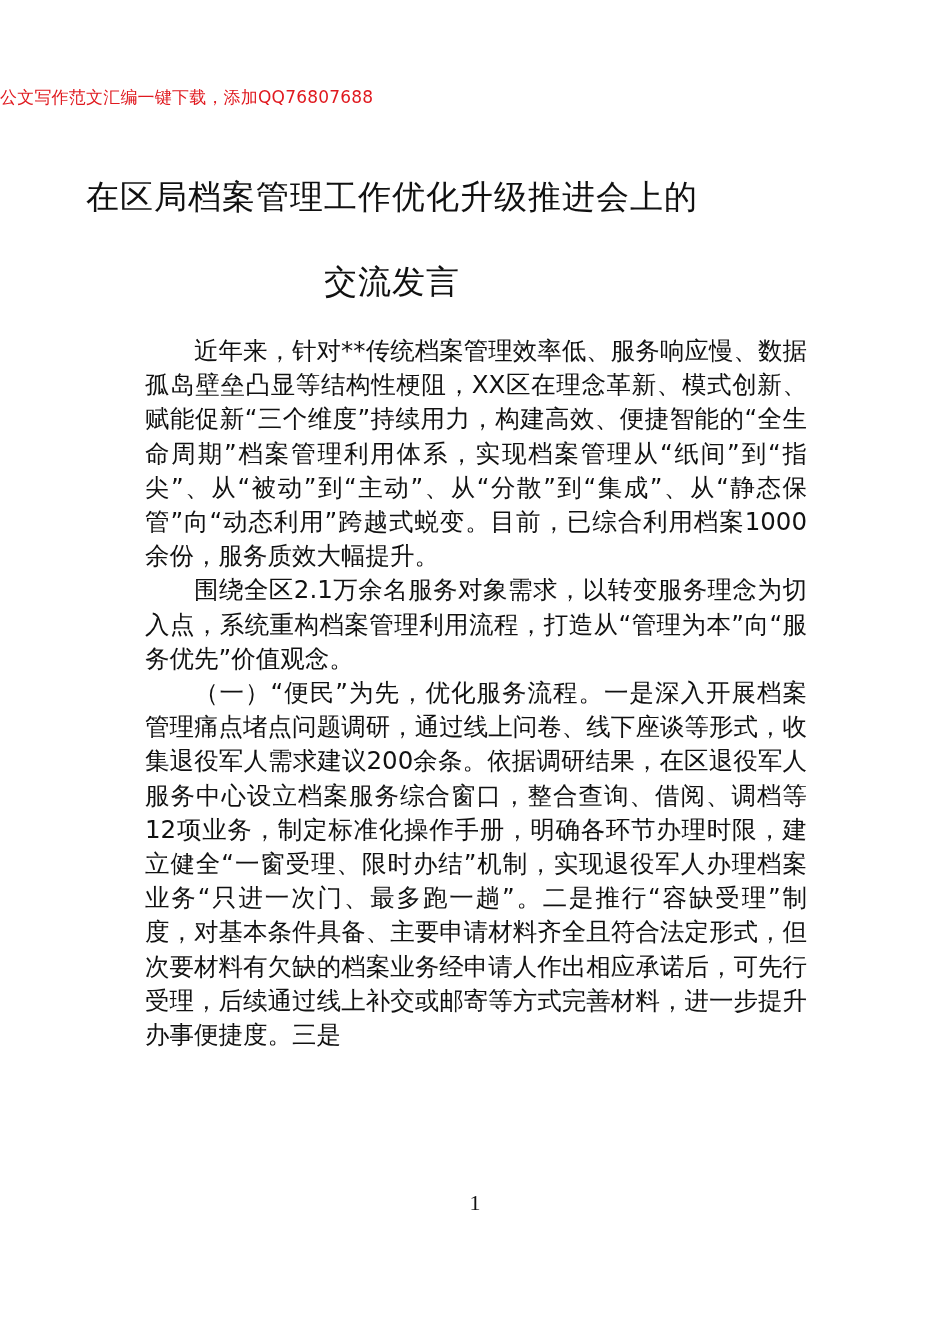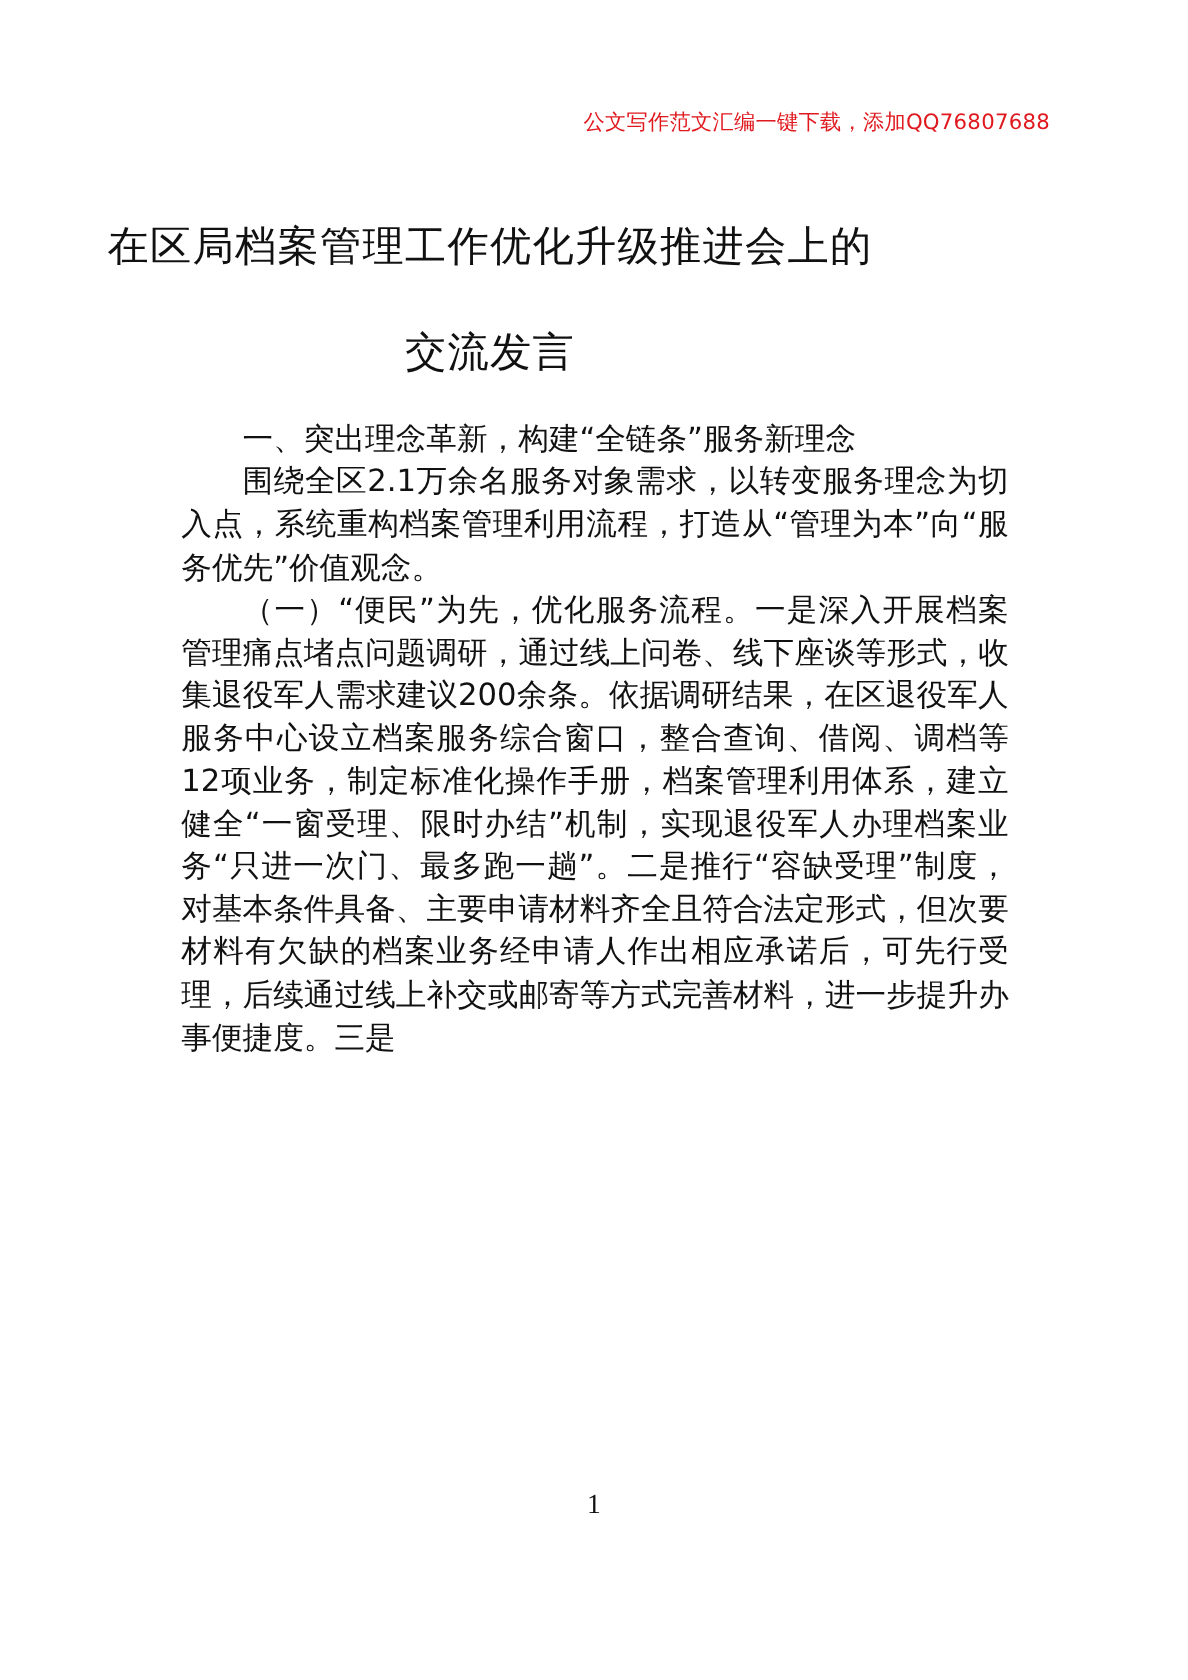--- a/index.html
+++ b/index.html
@@ -1,18 +1,18 @@
 <!DOCTYPE html>
 <html><head>
 <meta charset="utf-8">
 <style>
   html, body { margin: 0; padding: 0; background: #ffffff; }
   body { width: 950px; height: 1344px; position: relative; overflow: hidden;
          font-family: "DejaVu Sans", "Liberation Sans", sans-serif; color: #111; }
-  .banner { position: absolute; top: 86px; left: 0; width: 840px; text-align: right;
+  .banner { position: absolute; top: 86px; left: 0; width: 840px; text-align: left;
             color: #e0191f; font-size: 17px; letter-spacing: 0.2px; }
   .title { position: absolute; left: 0; width: 784px; text-align: center;
            font-size: 33px; color: #111; letter-spacing: 1px; }
   .t1 { top: 175px; }
   .t2 { top: 260px; }
   .body { position: absolute; top: 334px; left: 145px; width: 662px;
           font-size: 24.5px; line-height: 34.2px; text-align: justify; }
   .body p { margin: 0; }
   .indent { text-indent: 49px; }
   .pageno { position: absolute; top: 1190px; left: 0; width: 950px; text-align: center;
@@ -20,18 +20,18 @@
 </style>
 </head>
 <body>
 
 <div class="banner">公文写作范文汇编一键下载，添加QQ76807688</div>
 
 <div class="title t1">在区局档案管理工作优化升级推进会上的</div>
 <div class="title t2">交流发言</div>
 
 <div class="body">
-  <p class="indent">一、突出理念革新，构建“全链条”服务新理念</p>
+  <p class="indent">近年来，针对**传统档案管理效率低、服务响应慢、数据孤岛壁垒凸显等结构性梗阻，XX区在理念革新、模式创新、赋能促新“三个维度”持续用力，构建高效、便捷智能的“全生命周期”档案管理利用体系，实现档案管理从“纸间”到“指尖”、从“被动”到“主动”、从“分散”到“集成”、从“静态保管”向“动态利用”跨越式蜕变。目前，已综合利用档案1000余份，服务质效大幅提升。</p>
   <p class="indent">围绕全区2.1万余名服务对象需求，以转变服务理念为切入点，系统重构档案管理利用流程，打造从“管理为本”向“服务优先”价值观念。</p>
-  <p class="indent">（一）“便民”为先，优化服务流程。一是深入开展档案管理痛点堵点问题调研，通过线上问卷、线下座谈等形式，收集退役军人需求建议200余条。依据调研结果，在区退役军人服务中心设立档案服务综合窗口，整合查询、借阅、调档等12项业务，制定标准化操作手册，档案管理利用体系，建立健全“一窗受理、限时办结”机制，实现退役军人办理档案业务“只进一次门、最多跑一趟”。二是推行“容缺受理”制度，对基本条件具备、主要申请材料齐全且符合法定形式，但次要材料有欠缺的档案业务经申请人作出相应承诺后，可先行受理，后续通过线上补交或邮寄等方式完善材料，进一步提升办事便捷度。三是</p>
+  <p class="indent">（一）“便民”为先，优化服务流程。一是深入开展档案管理痛点堵点问题调研，通过线上问卷、线下座谈等形式，收集退役军人需求建议200余条。依据调研结果，在区退役军人服务中心设立档案服务综合窗口，整合查询、借阅、调档等12项业务，制定标准化操作手册，明确各环节办理时限，建立健全“一窗受理、限时办结”机制，实现退役军人办理档案业务“只进一次门、最多跑一趟”。二是推行“容缺受理”制度，对基本条件具备、主要申请材料齐全且符合法定形式，但次要材料有欠缺的档案业务经申请人作出相应承诺后，可先行受理，后续通过线上补交或邮寄等方式完善材料，进一步提升办事便捷度。三是</p>
 </div>
 
 <div class="pageno">1</div>
 
 </body></html>

